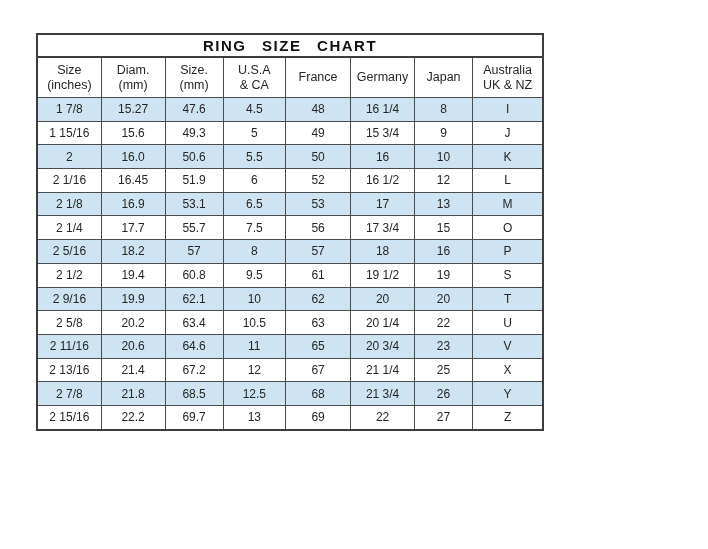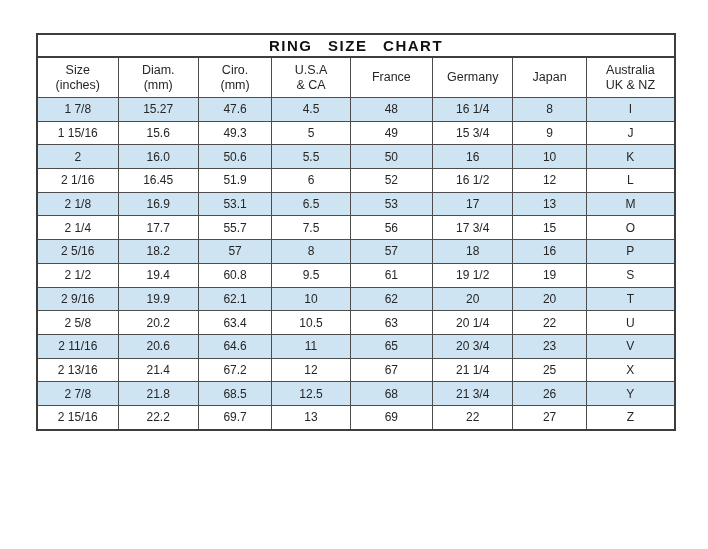--- a/index.html
+++ b/index.html
@@ -13,21 +13,21 @@
   }
   .page {
     width: 708px;
     height: 549px;
     overflow: hidden;
     background: #ffffff;
   }
   table.ring-chart {
     border-collapse: collapse;
     table-layout: fixed;
-    width: 640px;
+    width: 508px;
     margin: 33px 36px 2px 36px;
     border: 2px solid #3d3d3d;
     background: #ffffff;
   }
   table.ring-chart th, table.ring-chart td {
     border: 1px solid #4c4c4c;
     text-align: center;
     vertical-align: middle;
     padding: 0 2px;
     overflow: hidden;
@@ -84,21 +84,21 @@
     </colgroup>
     <thead>
       <tr class="title-row">
         <th colspan="8">RING SIZE CHART</th>
       </tr>
       <tr class="header-row" id="header-row">
           <th>Size
 (inches)</th>
           <th>Diam.
 (mm)</th>
-          <th>Ciro.
+          <th>Size.
 (mm)</th>
           <th>U.S.A
 &amp; CA</th>
           <th>France</th>
           <th>Germany</th>
           <th>Japan</th>
           <th>Australia
 UK &amp; NZ</th>
         </tr>
     </thead>

